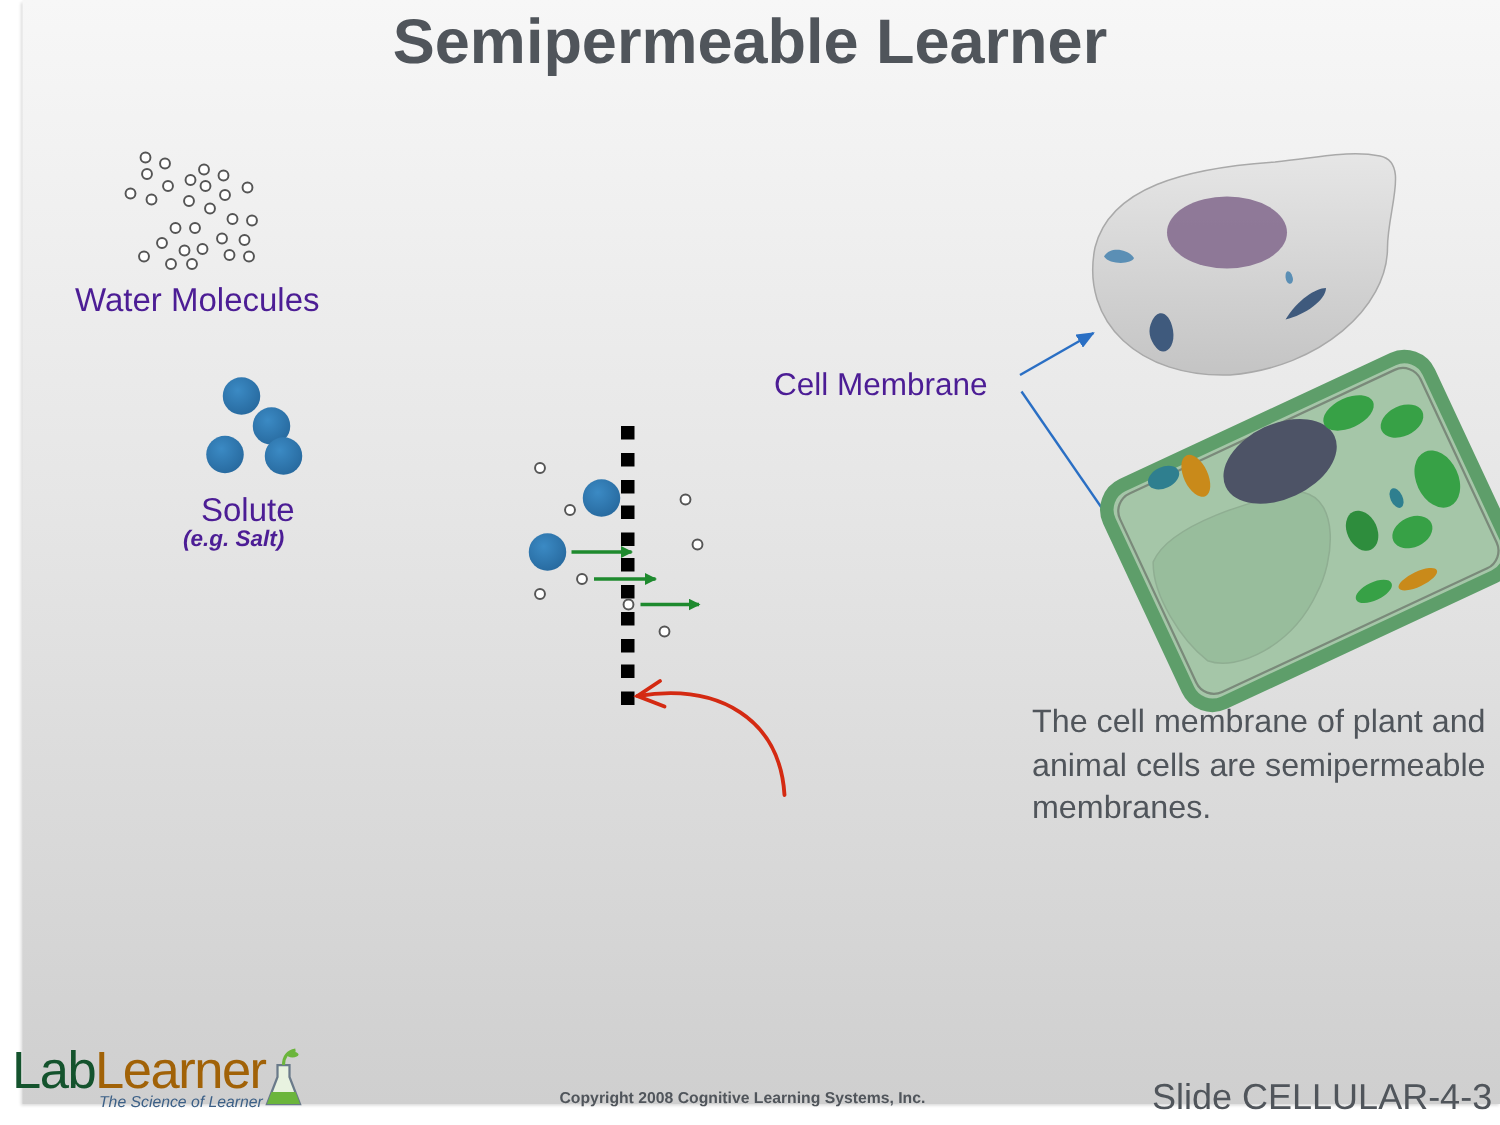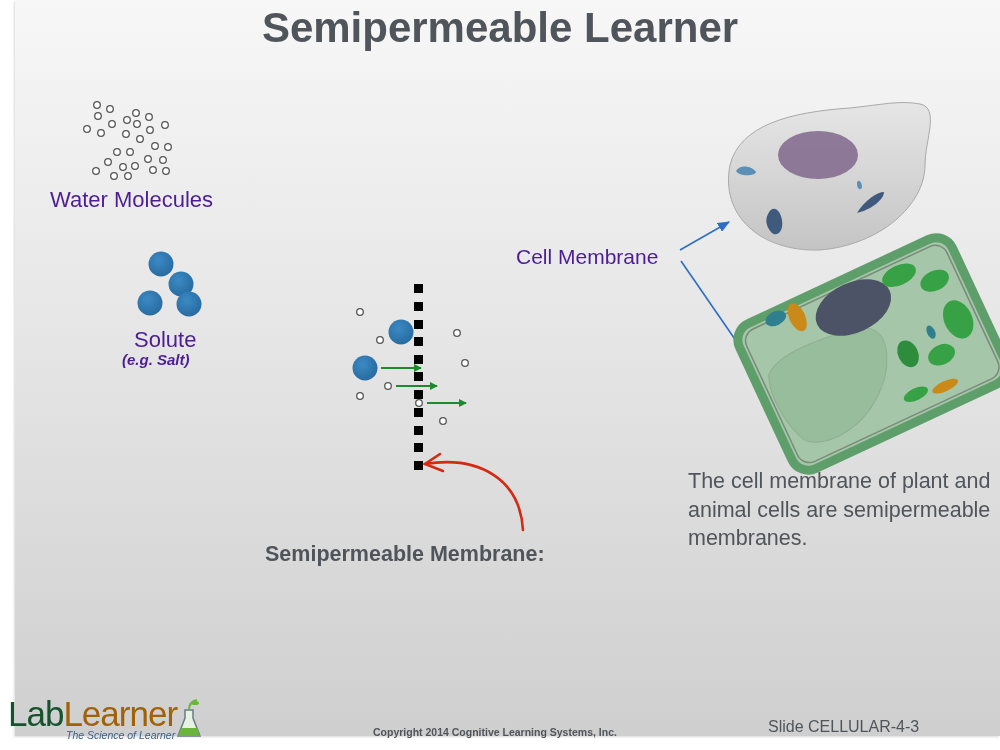--- a/index.html
+++ b/index.html
@@ -12,21 +12,21 @@
            font-size:42px; font-weight:bold; color:#50555b; letter-spacing:0px; }
   .lbl { position:absolute; color:#4c1d95; white-space:nowrap; }
   .water-label { left:50px; top:187px; font-size:22px; }
   .solute-label { left:134px; top:327px; font-size:22px; }
   .solute-sub { left:122px; top:351px; font-size:15px; font-weight:bold; font-style:italic; }
   .cm-label { left:516px; top:245px; font-size:21px; }
   .def-block { position:absolute; left:265px; top:540px; width:340px; font-size:21.5px; line-height:28px; color:#50555b; }
   .def-block .def-title { font-weight:bold; }
   .cell-note { position:absolute; left:648px; top:467px; width:330px; font-size:21.5px; line-height:28.5px; color:#50555b;margin-left:40px; }
   .copyright { position:absolute; left:373px; top:726px; font-size:10.5px; font-weight:bold; color:#50555b; }
-  .slide-id { position:absolute; left:768px; top:718px; font-size:16px; color:#50555b;text-align:right; }
+  .slide-id { position:absolute; left:768px; top:718px; font-size:24px; color:#50555b;text-align:right; }
   .logo { position:absolute; left:8px; top:694px; }
   .logo .lab { font-size:35px; color:#14532d; font-weight:normal; letter-spacing:-1px; }
   .logo .learner { font-size:35px; color:#a16207; letter-spacing:-1px; }
   .logo .tag { position:absolute; left:58px; top:35px; font-size:10.5px; font-style:italic; color:#3b5f86; white-space:nowrap; }
   svg.art { position:absolute; left:0; top:0; }
 </style>
 </head>
 <body>
 
 <div class="slide"></div>
@@ -161,30 +161,29 @@
     <ellipse cx="925" cy="415" rx="14" ry="5" fill="#c98a1a"></ellipse>
   </g>
 </svg>
 
 <div class="lbl water-label">Water Molecules</div>
 <div class="lbl solute-label">Solute</div>
 <div class="lbl solute-sub">(e.g. Salt)</div>
 <div class="lbl cm-label">Cell Membrane</div>
 
 <div class="def-block">
-  <div class="def-title">Semipermeable Membrane:</div>
 </div>
 
 <div class="cell-note">The cell membrane of plant and animal cells are semipermeable membranes.</div>
 
 <div class="logo">
   <span class="lab">Lab</span><span class="learner">Learner</span>
   <svg width="26" height="42" style="position:absolute;left:168px;top:4px">
     <path d="M9 12 L17 12 L17 20 L24 38 L2 38 L9 20 Z" fill="#e8f2e0" stroke="#6a7a8a" stroke-width="1.5"></path>
     <path d="M5 30 L21 30 L24 38 L2 38 Z" fill="#6bb53c"></path>
     <path d="M13 12 C 13 6, 16 3, 21 2" stroke="#6bb53c" stroke-width="2" fill="none"></path>
     <ellipse cx="19" cy="5" rx="4" ry="2" fill="#6bb53c"></ellipse>
   </svg>
   <span class="tag">The Science of Learner</span>
 </div>
 
-<div class="copyright">Copyright 2014 Cognitive Learning Systems, Inc.</div>
+<div class="copyright">Copyright 2008 Cognitive Learning Systems, Inc.</div>
 <div class="slide-id">Slide CELLULAR-4-3</div>
 
 </body></html>

